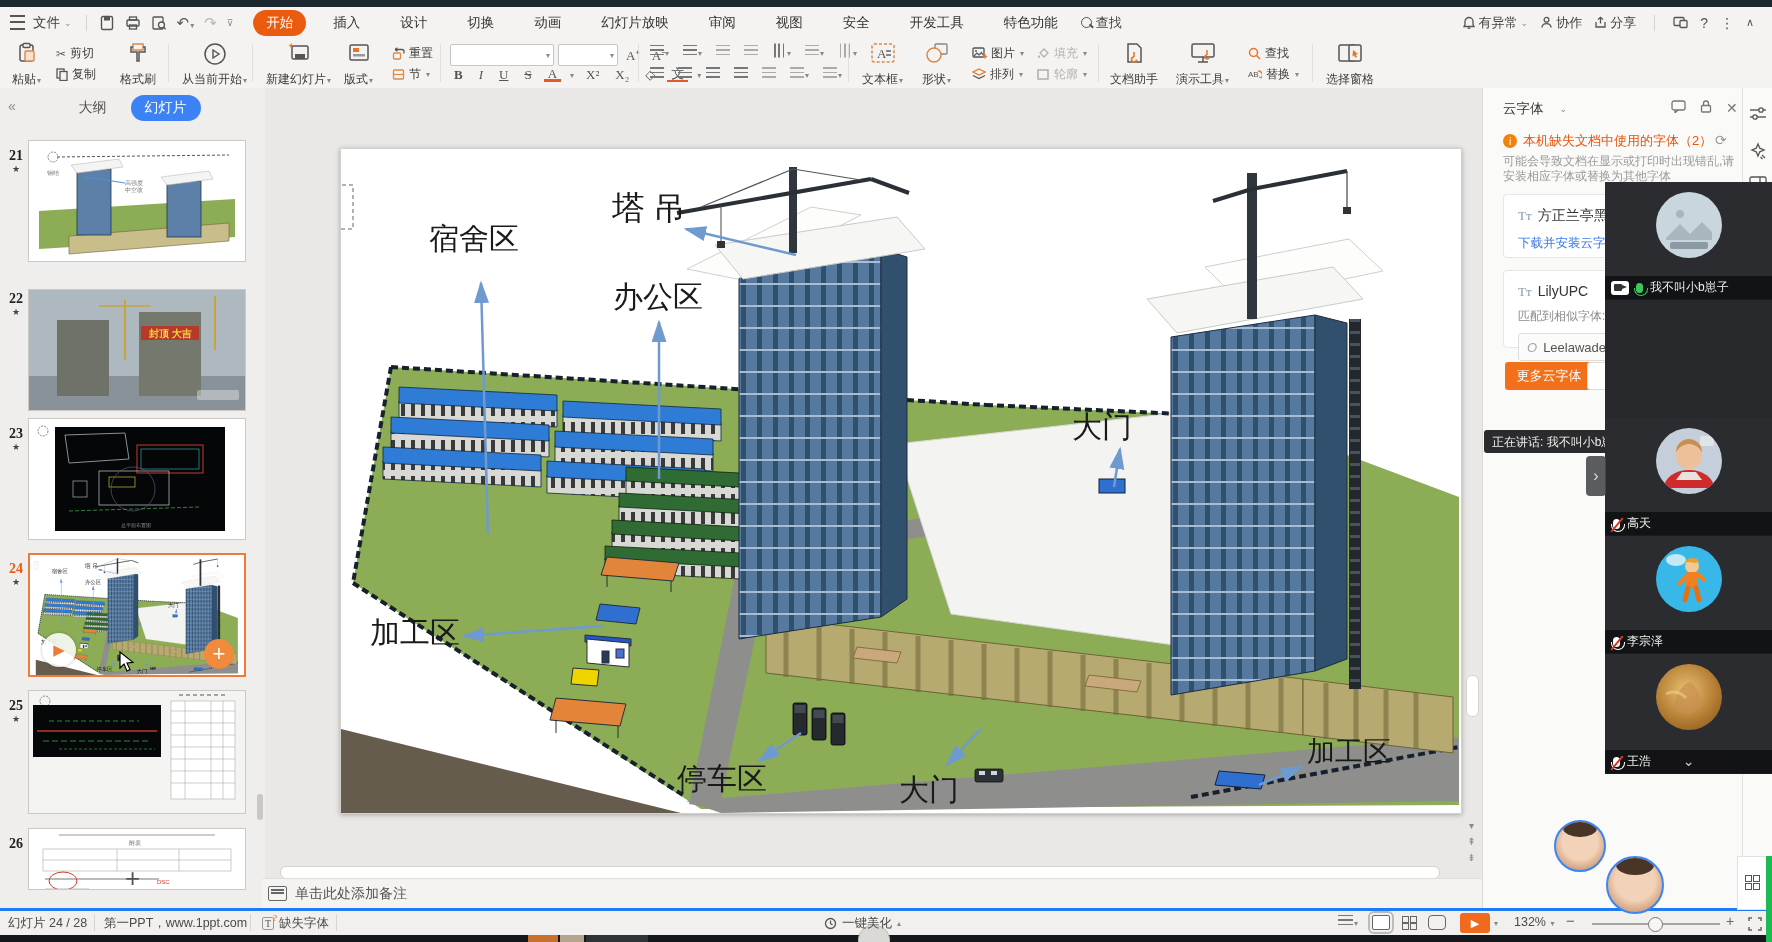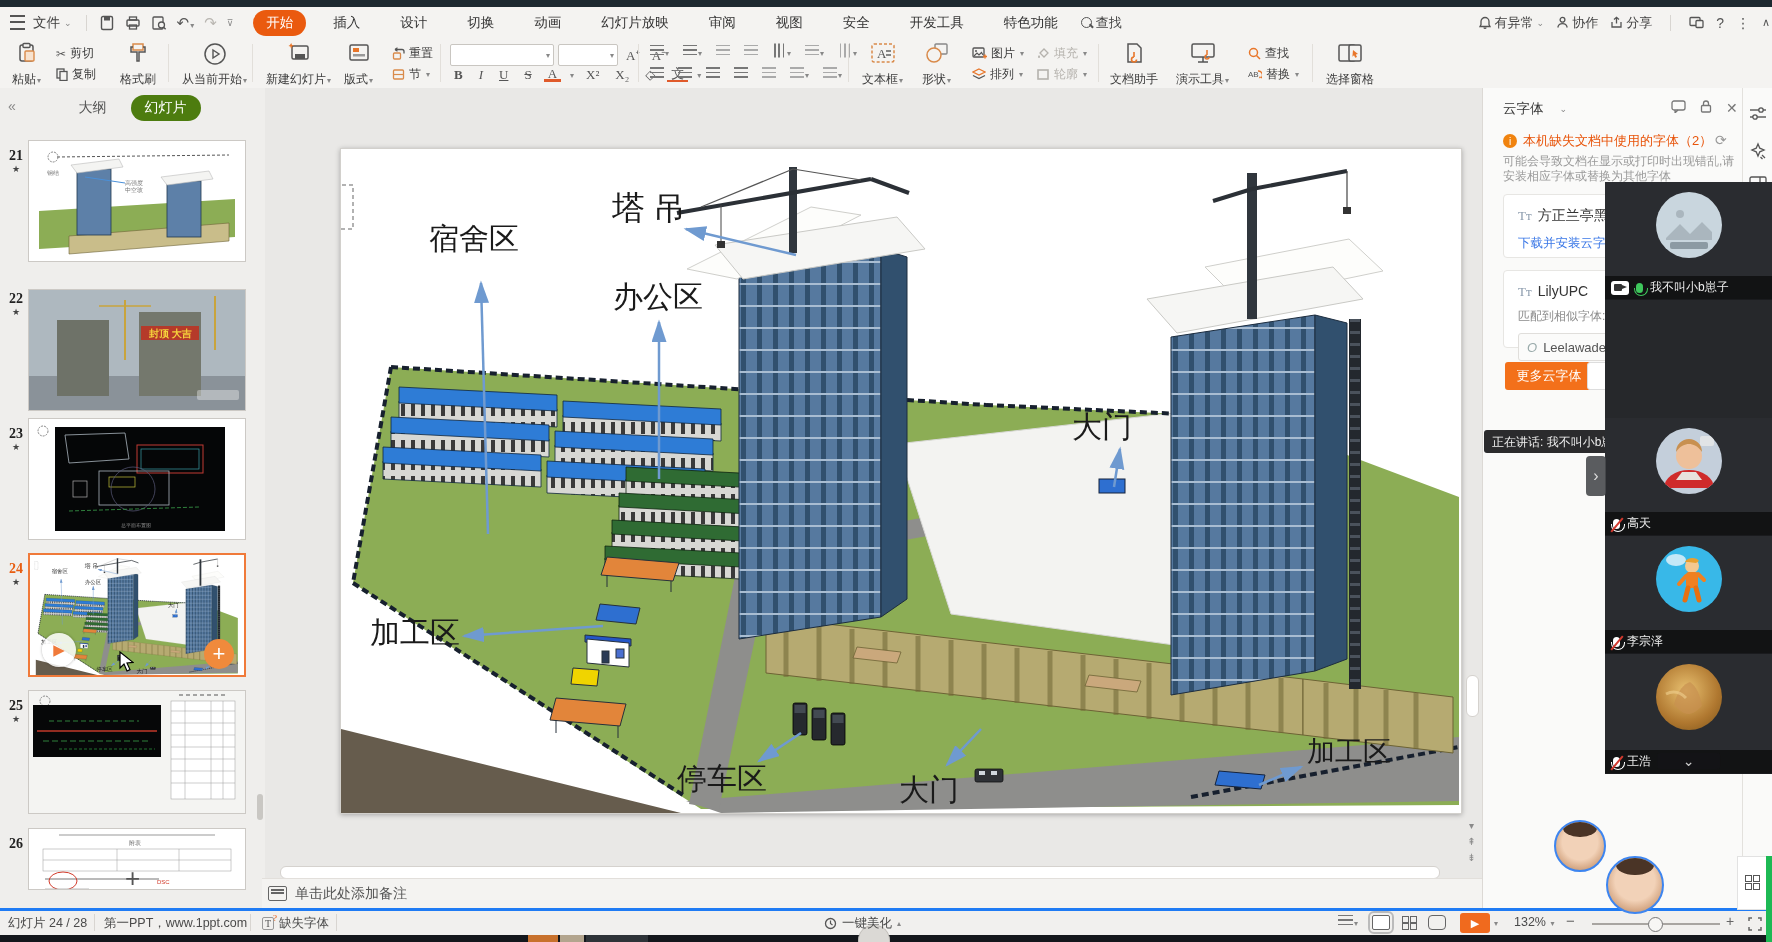--- a/index.html
+++ b/index.html
@@ -18,21 +18,21 @@
   .caret{font-size:9px;color:#888;}
   .vsep{width:1px;height:16px;background:#d8d5d1;margin:0 6px;}
   .qat{display:flex;align-items:center;gap:10px;padding:0 6px;}
   .qat svg{display:block;}
   .tabs{display:flex;align-items:center;gap:14px;margin-left:14px;}
   .tab{padding:4px 13px;border-radius:14px;color:#333;font-size:13.5px;white-space:nowrap;}
   .tab.active{background:#ea5a0f;color:#fff;}
   .findbox{display:flex;align-items:center;gap:4px;margin-left:10px;color:#444;}
   .lens{width:9px;height:9px;border:1.6px solid #555;border-radius:50%;position:relative;}
   .lens::after{content:"";position:absolute;left:7px;top:7px;width:5px;height:1.6px;background:#555;transform:rotate(45deg);}
-  #mb-right{margin-left:auto;display:flex;align-items:center;gap:12px;padding-right:2px;color:#444;}
+  #mb-right{margin-left:auto;display:flex;align-items:center;gap:12px;padding-right:18px;color:#444;}
   .belldot{position:relative;}
   .belldot::after{content:"";position:absolute;right:-2px;top:-1px;width:5px;height:5px;border-radius:50%;background:#ea5a0f;}
 
   
   #ribbon{left:0;top:38px;width:1772px;height:50px;background:#f4f3f1;border-bottom:1px solid #dcd9d4;}
   .rsep{position:absolute;top:6px;width:1px;height:38px;background:#e2dfda;}
   .rbig{position:absolute;top:2px;height:46px;display:flex;flex-direction:column;align-items:center;justify-content:space-between;padding:2px 4px;}
   .rbig .lbl{font-size:12px;color:#3c3c3c;white-space:nowrap;}
   .rsmall{position:absolute;display:flex;align-items:center;gap:4px;font-size:12px;color:#3c3c3c;white-space:nowrap;}
   .combo{border:1px solid #c9c6c1;background:#fff;height:20px;border-radius:2px;display:flex;align-items:center;justify-content:flex-end;padding:0 3px;color:#999;}
@@ -40,21 +40,21 @@
   .gray{color:#b5b2ad;}
   .pbars{display:inline-block;width:14px;height:11px;background:repeating-linear-gradient(to bottom,#777 0 1.5px,transparent 1.5px 4.5px);}
   .pbars.light{background:repeating-linear-gradient(to bottom,#aaa 0 1.5px,transparent 1.5px 4.5px);}
   .dcaret{font-size:8px;color:#888;margin-left:1px;}
 
   
   #sidebar{left:0;top:88px;width:265px;height:820px;background:#efeeec;border-right:1px solid #dbd8d4;}
   #sb-head{position:absolute;left:0;top:0;width:100%;height:40px;display:flex;align-items:center;justify-content:center;gap:10px;}
   #sb-collapse{position:absolute;left:8px;top:10px;color:#888;font-size:14px;}
   .sb-tab{font-size:14px;color:#555;padding:4px 14px;}
-  .sb-tab.active{background:#4d7c0f;color:#fff;border-radius:15px;}
+  .sb-tab.active{background:#3b82f6;color:#fff;border-radius:15px;}
   .thumb{position:absolute;left:28px;width:218px;background:#fff;border:1px solid #ccc9c5;box-sizing:border-box;overflow:hidden;}
   .thumb.sel{border:2px solid #f07a3a;}
   .tmeta{position:absolute;left:6px;width:20px;text-align:center;font-family:"Liberation Serif",serif;}
   .tnum{font-size:14px;font-weight:bold;color:#222;}
   .tnum.orange{color:#e85d10;}
   .tstar{font-size:9px;color:#444;}
   .ovl-play{position:absolute;left:12px;bottom:8px;width:34px;height:34px;border-radius:50%;background:rgba(255,255,255,.85);display:flex;align-items:center;justify-content:center;color:#f07a3a;font-size:15px;box-shadow:0 0 3px rgba(0,0,0,.3);}
   .ovl-plus{position:absolute;right:10px;bottom:6px;width:30px;height:30px;border-radius:50%;background:#f08a3c;color:#fff;font-size:22px;display:flex;align-items:center;justify-content:center;}
   #sb-add{position:absolute;left:0;right:0;bottom:14px;text-align:center;font-size:26px;color:#555;}
   #sb-scroll{position:absolute;right:2px;top:706px;width:6px;height:26px;border-radius:3px;background:#c9c7c3;}

